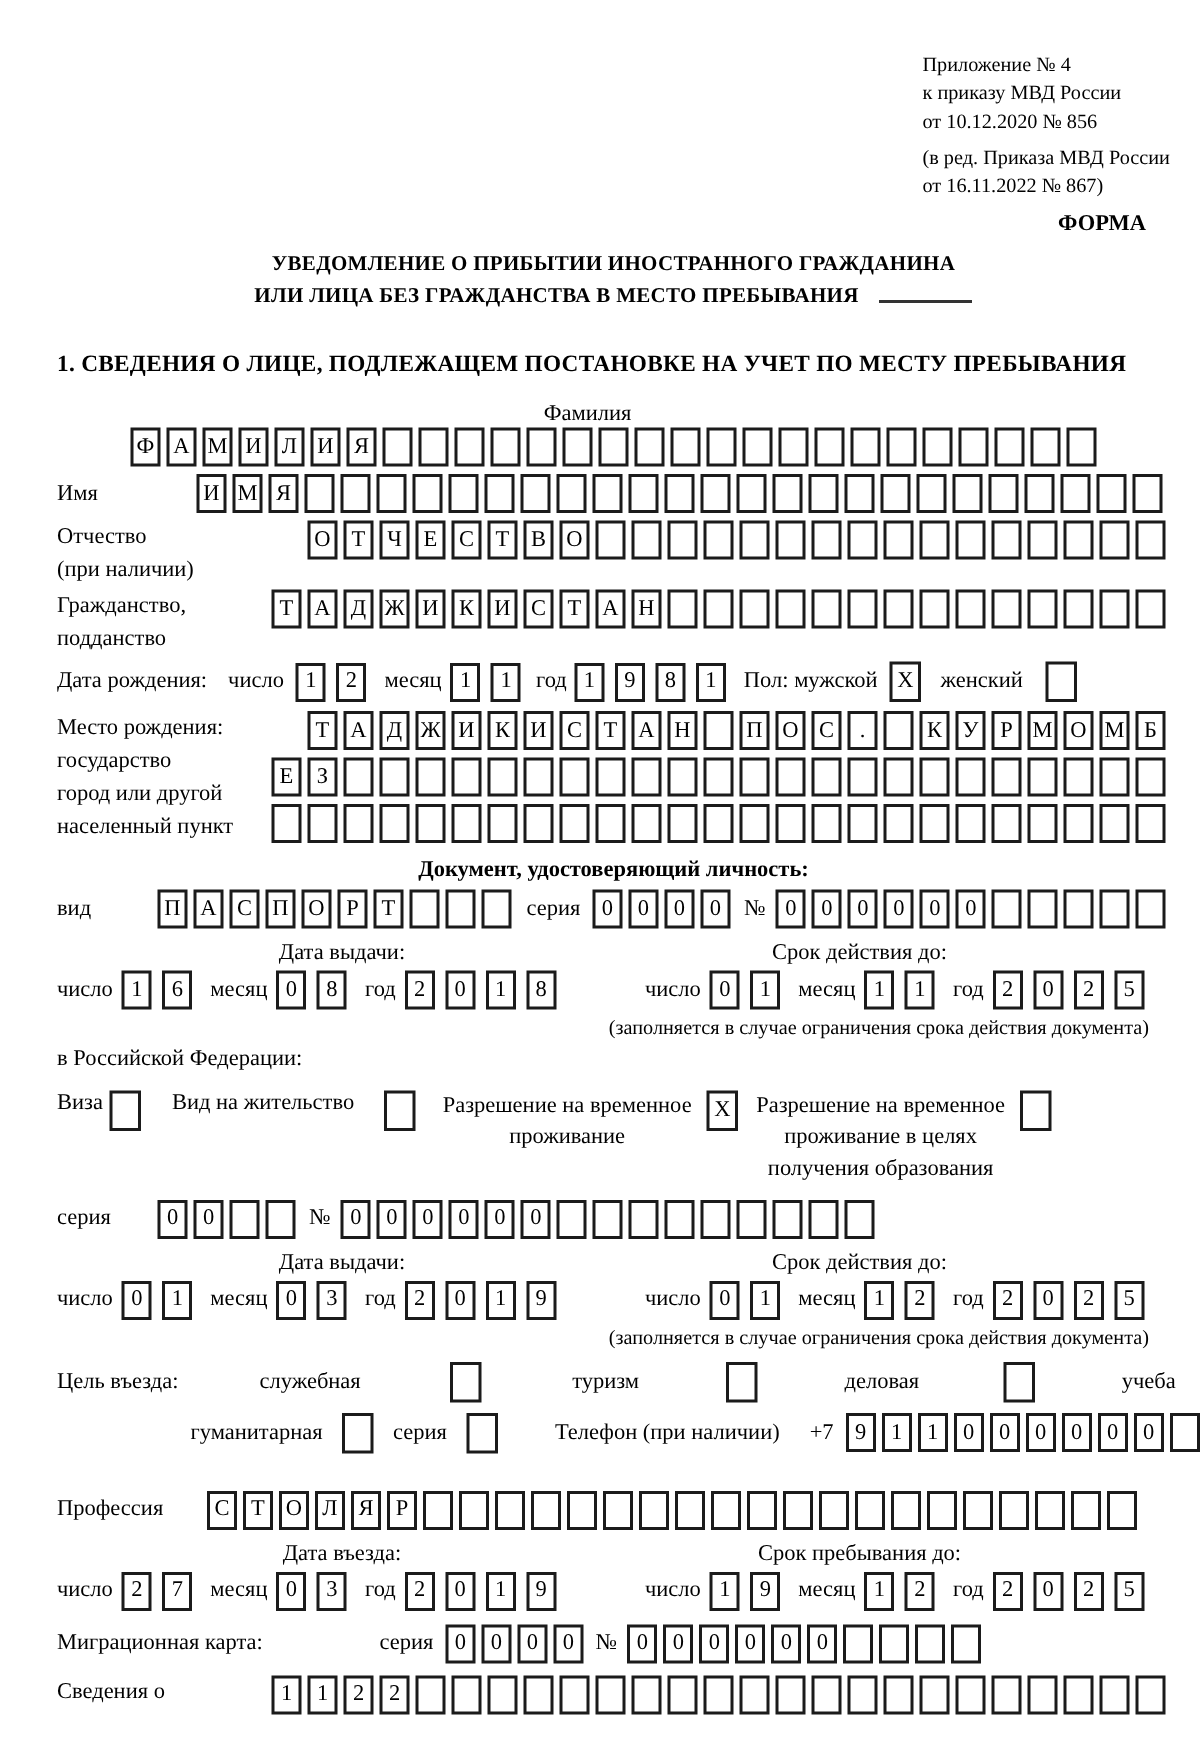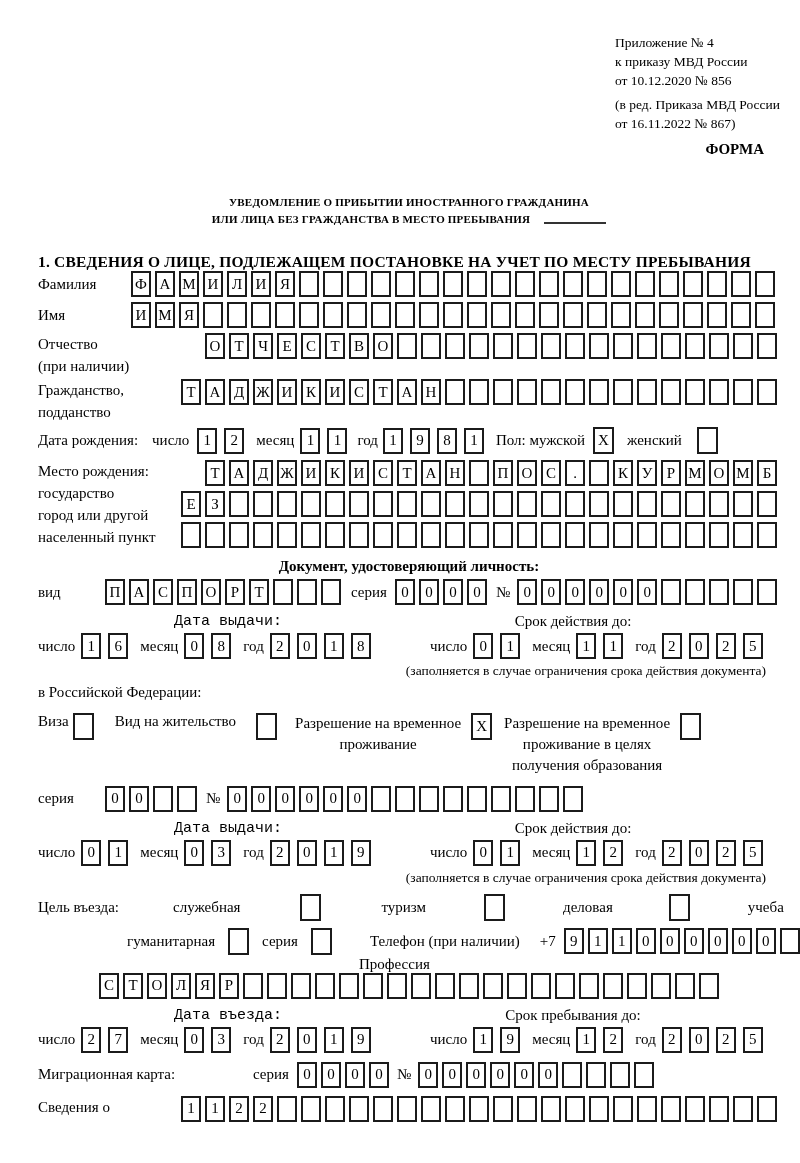--- a/index.html
+++ b/index.html
@@ -4,42 +4,42 @@
 <style>
   html,body{margin:0;padding:0;background:#fff;}
   body{width:800px;height:1163px;overflow:hidden;color:#000;
        font-family:"Liberation Serif","DejaVu Serif",serif;font-size:15px;}
   .page{box-sizing:border-box;width:800px;height:1163px;padding:34px 20px 0 38px;position:relative;}
 
   .appendix{margin-left:577px;width:190px;font-size:13.5px;line-height:1.4;}
   .appendix .grp2{margin-top:5px;}
   .forma{text-align:right;padding-right:16px;font-weight:bold;margin-top:8px;font-size:15px;}
 
-  .title{text-align:center;font-weight:bold;font-size:11px;line-height:1.5;margin-top:36px;letter-spacing:.2px;}
+  .title{text-align:center;font-weight:bold;font-size:14px;line-height:1.5;margin-top:8px;letter-spacing:.2px;}
   .blank-line{display:inline-block;width:62px;border-bottom:2px solid #333;margin-left:14px;transform:translateY(1px);}
 
   .sec-heading{font-weight:bold;font-size:15.5px;margin-top:26px;letter-spacing:.2px;}
 
   .row{display:flex;align-items:center;margin-top:5px;}
   .row.top{align-items:flex-start;}
   .cells{display:flex;gap:4px;flex:0 0 auto;}
   .cells.sp{gap:7px;}
   .cell{flex:0 0 auto;width:20px;height:26px;border:2px solid #1b1b1b;box-sizing:border-box;
         display:flex;align-items:center;justify-content:center;font-size:15px;line-height:1;background:#fff;}
   .cb{flex:0 0 auto;width:21px;height:27px;border:2px solid #1b1b1b;box-sizing:border-box;
       display:flex;align-items:center;justify-content:center;font-size:15px;background:#fff;}
 
   .lbl{flex:0 0 auto;}
   .w93{width:93px;}  .w143{width:143px;} .w167{width:167px;} .w67{width:67px;}
   .two-line{line-height:22px;}
 
   .doc-heading{text-align:center;font-weight:bold;margin-top:10px;font-size:15px;}
 
   .dhdr{display:flex;margin-top:8px;}
-  .dhdr .l{width:380px;text-align:center;font-family:Liberation Mono, monospace;}
+  .dhdr .l{width:380px;text-align:center;}
   .dhdr .r{width:310px;text-align:center;}
   .dates{display:flex;align-items:center;margin-top:3px;}
   .dgrp{display:flex;align-items:center;}
   .dgrp .t{margin:0 6px 0 0;}
   .dgrp .t2{margin:0 6px 0 12px;}
   .left-group{width:392px;}
   .note{text-align:right;padding-right:14px;font-size:13.5px;margin-top:4px;}
 
   .res-line{margin-top:9px;line-height:1.55;}
   .cbx-row{display:flex;align-items:flex-start;margin-top:8px;}
@@ -62,21 +62,21 @@
 
   <div class="forma">ФОРМА</div>
 
   <div class="title">
     <div>УВЕДОМЛЕНИЕ О ПРИБЫТИИ ИНОСТРАННОГО ГРАЖДАНИНА</div>
     <div><span>ИЛИ ЛИЦА БЕЗ ГРАЖДАНСТВА В МЕСТО ПРЕБЫВАНИЯ</span><span class="blank-line"></span></div>
   </div>
 
   <div class="sec-heading">1. СВЕДЕНИЯ О ЛИЦЕ, ПОДЛЕЖАЩЕМ ПОСТАНОВКЕ НА УЧЕТ ПО МЕСТУ ПРЕБЫВАНИЯ</div>
 
-  <div class="row" style="margin-top:0;">
+  <div class="row" style="margin-top:16px;flex-direction:column;">
     <span class="lbl w93">Фамилия</span>
     <div class="cells">
         <div class="cell">Ф</div>
         <div class="cell">А</div>
         <div class="cell">М</div>
         <div class="cell">И</div>
         <div class="cell">Л</div>
         <div class="cell">И</div>
         <div class="cell">Я</div>
         <div class="cell"></div>
@@ -516,21 +516,21 @@
         <div class="cell">0</div>
         <div class="cell">0</div>
         <div class="cell">0</div>
         <div class="cell">0</div>
         <div class="cell">0</div>
         <div class="cell">0</div>
         <div class="cell"></div>
       </div>
   </div>
 
-  <div class="row" style="margin-top:1px;flex-direction:column;">
+  <div class="row" style="margin-top:25px;">
     <span class="lbl" style="width:100px;">Профессия</span>
     <div class="cells">
         <div class="cell">С</div>
         <div class="cell">Т</div>
         <div class="cell">О</div>
         <div class="cell">Л</div>
         <div class="cell">Я</div>
         <div class="cell">Р</div>
         <div class="cell"></div>
         <div class="cell"></div>

